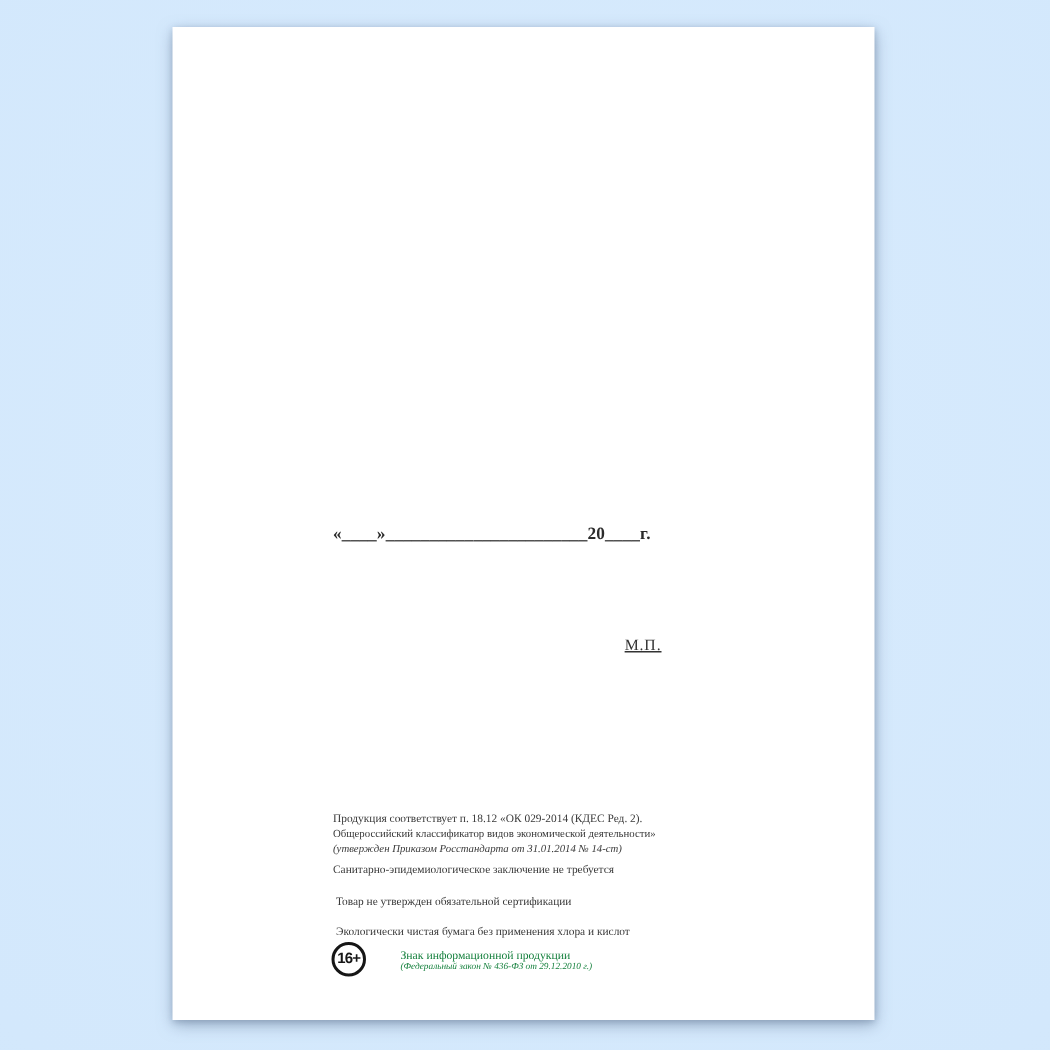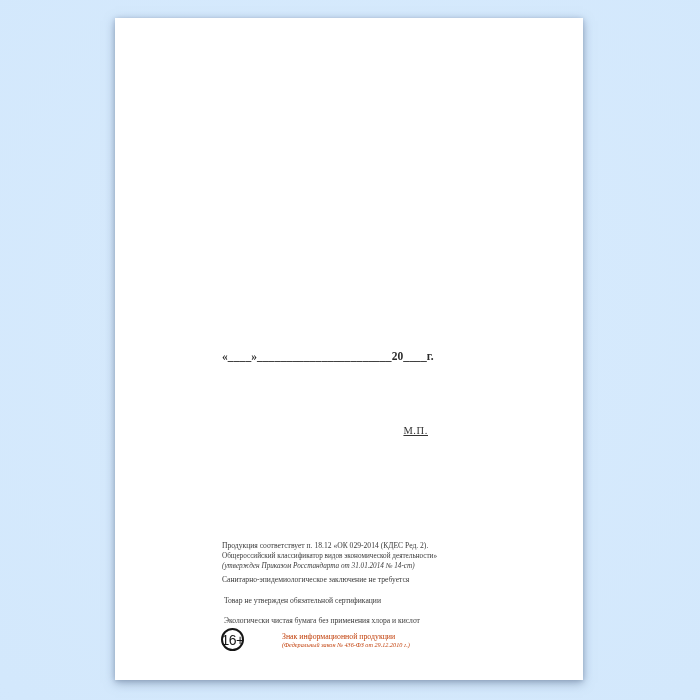--- a/index.html
+++ b/index.html
@@ -38,21 +38,21 @@
     font-size: 11.5px;
     font-weight: bold;
     line-height: 15.6px;
     letter-spacing: 0.1px;
   }
   .stitch-block div {
     white-space: pre;
   }
   .mp {
     position: absolute;
-    left: 103px;
+    left: 116px;
     top: 407px;
     width: 214px;
     text-align: right;
     padding-right: 4px;
     box-sizing: border-box;
     color: #333333;
     font-size: 10.5px;
     letter-spacing: 0.6px;
     text-decoration: underline;
   }
@@ -86,31 +86,31 @@
     align-items: flex-start;
   }
   .age-badge {
     width: 19px;
     height: 19px;
     border: 2px solid #161616;
     border-radius: 50%;
     display: flex;
     align-items: center;
     justify-content: center;
-    font-size: 14px;
-    font-weight: normal;
+    font-size: 10px;
+    font-weight: bold;
     color: #161616;
     letter-spacing: -0.5px;
     font-family: "Liberation Sans", sans-serif;
     flex: 0 0 auto;
   }
   .age-text {
-    margin-left: 38px;
+    margin-left: 23px;
     margin-top: 4px;
-    color: #c2410c;
+    color: #15803d;
   }
   .age-title {
     font-size: 7.8px;
     line-height: 9px;
     white-space: pre;
   }
   .age-law {
     font-size: 6.2px;
     line-height: 8px;
     font-style: italic;

